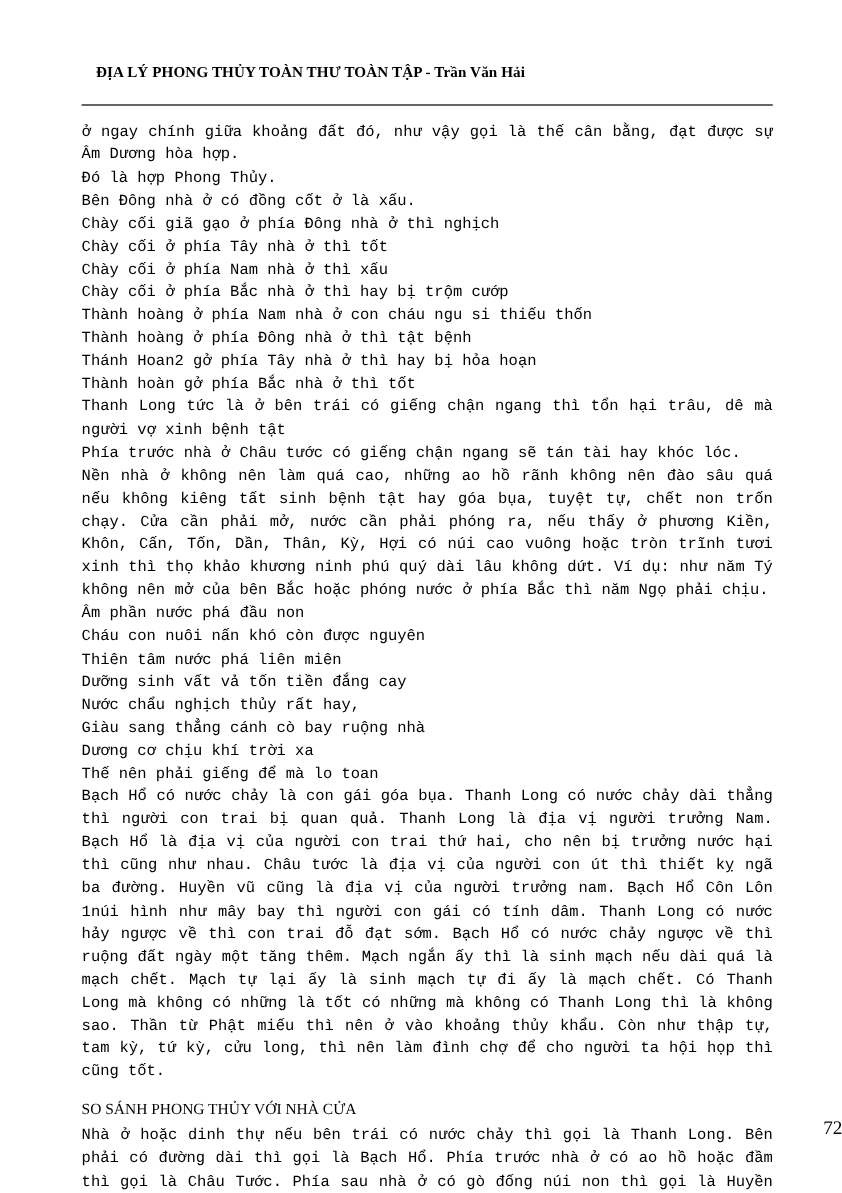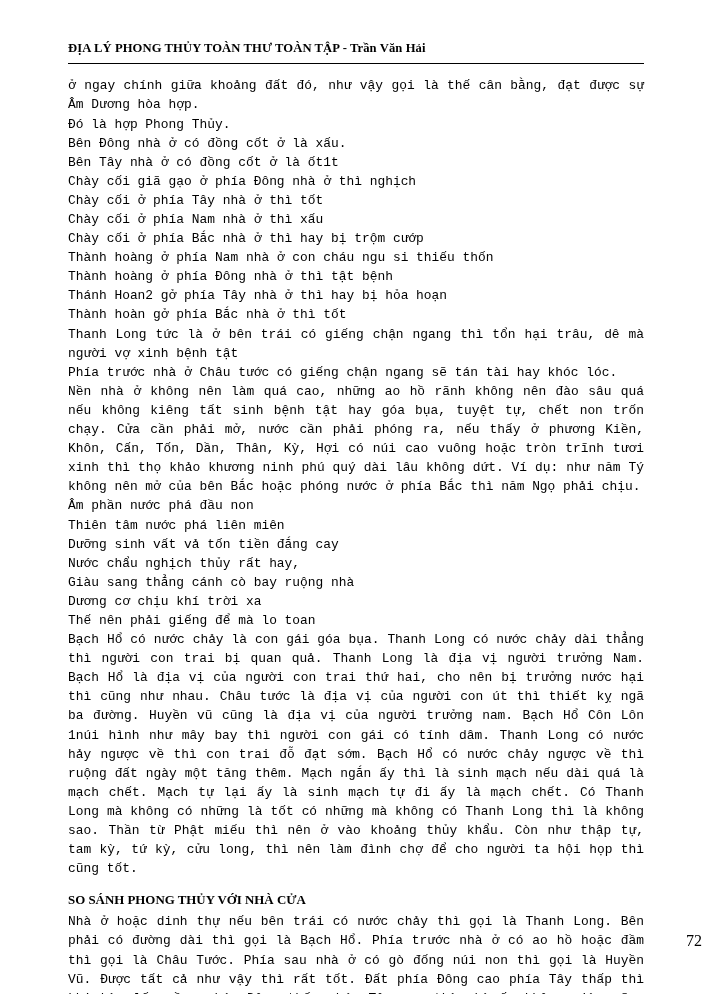--- a/index.html
+++ b/index.html
@@ -22,21 +22,21 @@
     height: 994px;
     box-sizing: border-box;
     padding: 40px 58px 0 68px;
   }
   .header-title {
     font-family: "Liberation Serif", serif;
     font-weight: bold;
     font-size: 12.6px;
     letter-spacing: 0.1px;
     line-height: 1.3;
-    margin: 0;
+    margin: 12px;
     padding: 0 0 7px 0;
     white-space: nowrap;
   }
   .header-rule {
     border: none;
     border-top: 1.1px solid #000;
     margin: 0 0 12px 0;
     padding: 0;
   }
   .body-text {
@@ -47,21 +47,21 @@
   }
   .body-text p {
     margin: 0;
     padding: 0;
   }
   .body-text p.line {
     white-space: normal;
     font-family: Liberation Mono, monospace;
   }
   .section-heading {
-    font-weight: bold;
+    font-weight: normal;
     font-size: 12.9px;
     line-height: 19.1px;
     margin: 0;
     padding: 13px 0 2px 0;
   }
   .page-number {
     position: absolute;
     left: 0;
     right: 0;
     top: 932px;
@@ -74,33 +74,33 @@
 
 <div class="page">
 
   <div class="header-title">ĐỊA LÝ PHONG THỦY TOÀN THƯ  TOÀN TẬP -  Trần Văn Hải</div>
   <hr class="header-rule">
 
   <div class="body-text">
     <p class="line">ở ngay chính giữa khoảng đất đó, như vậy gọi là thế cân bằng, đạt được sự Âm Dương hòa hợp.</p>
     <p class="line">Đó là hợp Phong Thủy.</p>
     <p class="line">Bên Đông nhà ở có đồng cốt ở là xấu.</p>
-    <p class="line">Bên Tây nhà ở có đồng cốt ở là ốt1t</p>
     <p class="line">Chày cối giã gạo ở phía Đông nhà ở thì nghịch</p>
     <p class="line">Chày cối ở phía Tây nhà ở thì tốt</p>
     <p class="line">Chày cối ở phía Nam nhà ở thì xấu</p>
     <p class="line">Chày cối ở phía Bắc nhà ở thì hay bị trộm cướp</p>
     <p class="line">Thành hoàng ở phía Nam nhà ở con cháu ngu si thiếu thốn</p>
     <p class="line">Thành hoàng ở phía Đông nhà ở thì tật bệnh</p>
     <p class="line">Thánh Hoan2 gở phía Tây nhà ở thì hay bị hỏa hoạn</p>
     <p class="line">Thành hoàn gở phía Bắc nhà ở thì tốt</p>
     <p class="line">Thanh Long tức là ở bên trái có giếng chận ngang thì tổn hại trâu, dê mà người vợ xinh bệnh tật</p>
     <p class="line">Phía trước nhà ở Châu tước có giếng chận ngang sẽ tán tài hay khóc lóc.</p>
     <p class="line">Nền nhà ở không nên làm quá cao, những ao hồ rãnh không nên đào sâu quá nếu không kiêng tất sinh bệnh tật hay góa bụa, tuyệt tự, chết non trốn chạy. Cửa cần phải mở, nước cần phải phóng ra, nếu thấy ở phương Kiền, Khôn, Cấn, Tốn, Dần, Thân, Kỳ, Hợi có núi cao vuông hoặc tròn trĩnh tươi xinh thì thọ khảo khương ninh phú quý dài lâu không dứt. Ví dụ: như năm Tý không nên mở của bên Bắc hoặc phóng nước ở phía Bắc thì năm Ngọ phải chịu.</p>
     <p class="line">Âm phần nước phá đầu non</p>
+    <p class="line">Cháu con nuôi nấn khó còn được nguyên</p>
     <p class="line">Thiên tâm nước phá liên miên</p>
     <p class="line">Dưỡng sinh vất vả tốn tiền đắng cay</p>
     <p class="line">Nước chẩu nghịch thủy rất hay,</p>
     <p class="line">Giàu sang thẳng cánh cò bay ruộng nhà</p>
     <p class="line">Dương cơ chịu khí trời xa</p>
     <p class="line">Thế nên phải giếng để mà lo toan</p>
     <p class="line">Bạch Hổ có nước chảy là con gái góa bụa. Thanh Long có nước chảy dài thẳng thì người con trai bị quan quả. Thanh Long là địa vị người trưởng Nam. Bạch Hổ là địa vị của người con trai thứ hai, cho nên bị trưởng nước hại thì cũng như nhau. Châu tước là địa vị của người con út thì thiết kỵ ngã ba đường. Huyền vũ cũng là địa vị của người trưởng nam. Bạch Hổ Côn Lôn 1núi hình như mây bay thì người con gái có tính dâm. Thanh Long có nước hảy ngược về thì con trai đỗ đạt sớm. Bạch Hổ có nước chảy ngược về thì ruộng đất ngày một tăng thêm. Mạch ngắn ấy thì là sinh mạch nếu dài quá là mạch chết. Mạch tự lại ấy là sinh mạch tự đi ấy là mạch chết. Có Thanh Long mà không có những là tốt có những mà không có Thanh Long thì là không sao. Thần từ Phật miếu thì nên ở vào khoảng thủy khẩu. Còn như thập tự, tam kỳ, tứ kỳ, cửu long, thì nên làm đình chợ để cho người ta hội họp thì cũng tốt.</p>
 
     <h2 class="section-heading">SO SÁNH PHONG THỦY VỚI NHÀ CỬA</h2>
 

